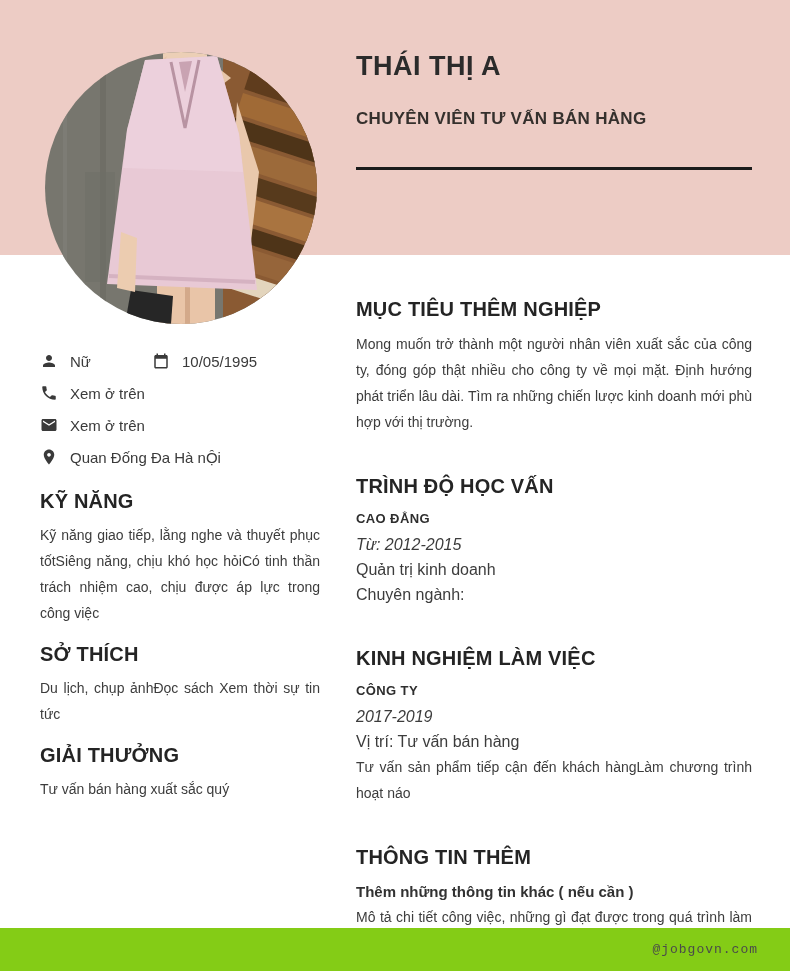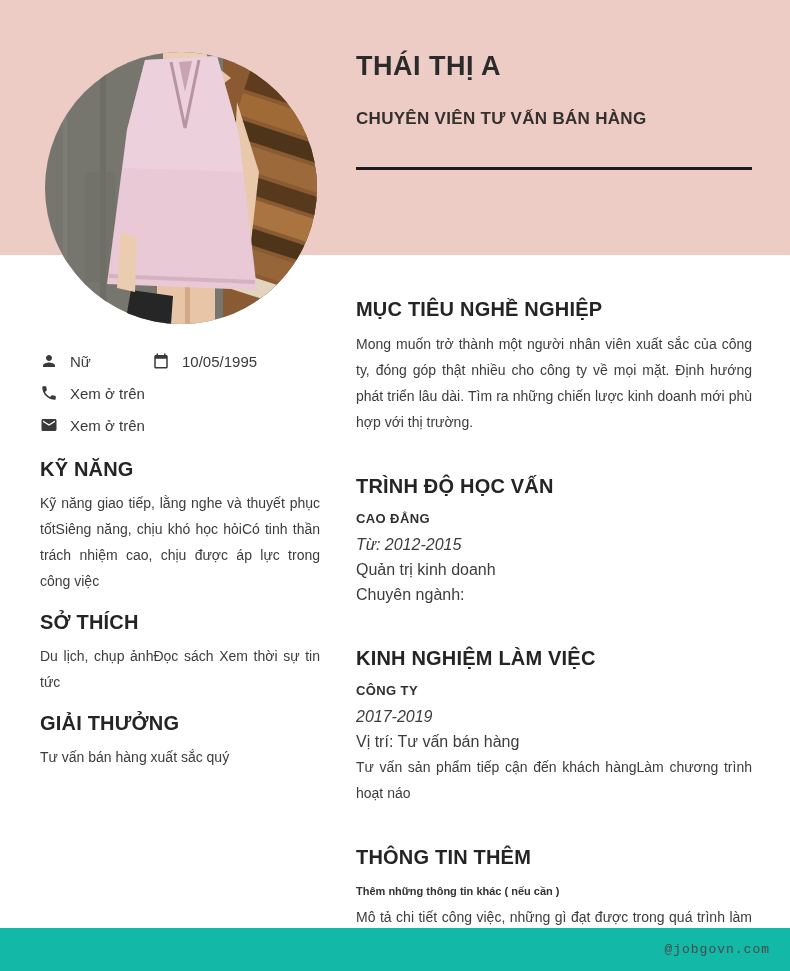--- a/index.html
+++ b/index.html
@@ -16,23 +16,23 @@
 
   
   .band-top {
     position: absolute; left: 0; top: 0;
     width: 790px; height: 255px;
     background: #edccc5;
   }
   .band-bottom {
     position: absolute; left: 0; top: 928px;
     width: 790px; height: 43px;
-    background: #14b8a6;
+    background: #84cc16;
     display: flex; align-items: center; justify-content: flex-end;
-    padding-right: 20px;
+    padding-right: 32px;
   }
   .watermark {
     font-family: "Liberation Mono", monospace;
     font-size: 13px; color: #4a4a4a; letter-spacing: 1px;
   }
 
   
   .photo-wrap {
     position: absolute; left: 45px; top: 52px;
     width: 272px; height: 272px;
@@ -78,21 +78,21 @@
   .right-col { position: absolute; left: 356px; top: 297px; width: 396px; }
   .rsec { margin-top: 39px; }
   .rsec:first-child { margin-top: 0; }
   .rsec h2 { margin-bottom: 10px; }
   h3.sub {
     font-size: 13px; font-weight: bold; color: #2e2e2e;
     letter-spacing: 0.4px; margin: 12px 0 4px; line-height: 18px;
   }
   .line { font-size: 16px; color: #3c3c3c; line-height: 25px; }
   .italic { font-style: italic; }
-  .bold-line { font-weight: bold; font-size: 11px; color: #323232; line-height: 25px; }
+  .bold-line { font-weight: bold; font-size: 15px; color: #323232; line-height: 25px; }
   .muted { color: #9a9a9a; text-align: justify; }
 </style>
 </head>
 <body>
 
 <div class="page">
 
   <div class="band-top"></div>
 
   <div class="photo-wrap">
@@ -178,41 +178,49 @@
 
     <div class="info-row">
       <span class="icon">
         <svg viewBox="0 0 24 24">
             <path d="M20 4H4c-1.1 0-1.99.9-1.99 2L2 18c0 1.1.9 2 2 2h16c1.1 0 2-.9 2-2V6c0-1.1-.9-2-2-2zm0 4l-8 5-8-5V6l8 5 8-5v2z"></path>
           </svg>
       </span>
       <span>Xem ở trên</span>
     </div>
 
+    <div class="info-row">
+      <span class="icon">
+        <svg viewBox="0 0 24 24">
+            <path d="M12 2C8.13 2 5 5.13 5 9c0 5.25 7 13 7 13s7-7.75 7-13c0-3.87-3.13-7-7-7zm0 9.5c-1.38 0-2.5-1.12-2.5-2.5s1.12-2.5 2.5-2.5 2.5 1.12 2.5 2.5-1.12 2.5-2.5 2.5z"></path>
+          </svg>
+      </span>
+      <span>Quan Đống Đa Hà nỘi</span>
+    </div>
 
     <div class="lsec">
       <h2 class="section">KỸ NĂNG</h2>
       <p class="body">Kỹ năng giao tiếp, lằng nghe và thuyết phục tốtSiêng năng, chịu khó học hỏiCó tinh thần trách nhiệm cao, chịu được áp lực trong công việc</p>
     </div>
 
     <div class="lsec">
       <h2 class="section">SỞ THÍCH</h2>
       <p class="body">Du lịch, chụp ảnhĐọc sách Xem thời sự tin tức</p>
     </div>
 
     <div class="lsec">
       <h2 class="section">GIẢI THƯỞNG</h2>
       <p class="body">Tư vấn bán hàng xuất sắc quý</p>
     </div>
   </div>
 
   <div class="right-col">
 
     <div class="rsec">
-      <h2 class="section">MỤC TIÊU NGHỀ NGHIỆP</h2>
+      <h2 class="section">MỤC TIÊU THÊM NGHIỆP</h2>
       <p class="body">Mong muốn trở thành một người nhân viên xuất sắc của công ty, đóng góp thật nhiều cho công ty về mọi mặt. Định hướng phát triển lâu dài. Tìm ra những chiến lược kinh doanh mới phù hợp với thị trường.</p>
     </div>
 
     <div class="rsec">
       <h2 class="section">TRÌNH ĐỘ HỌC VẤN</h2>
       <h3 class="sub">CAO ĐẲNG</h3>
       <div class="line italic">Từ: 2012-2015</div>
       <div class="line">Quản trị kinh doanh</div>
       <div class="line">Chuyên ngành:</div>
     </div>

